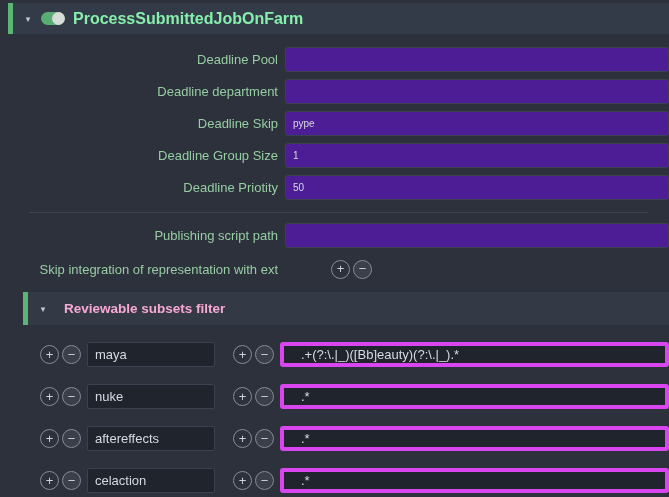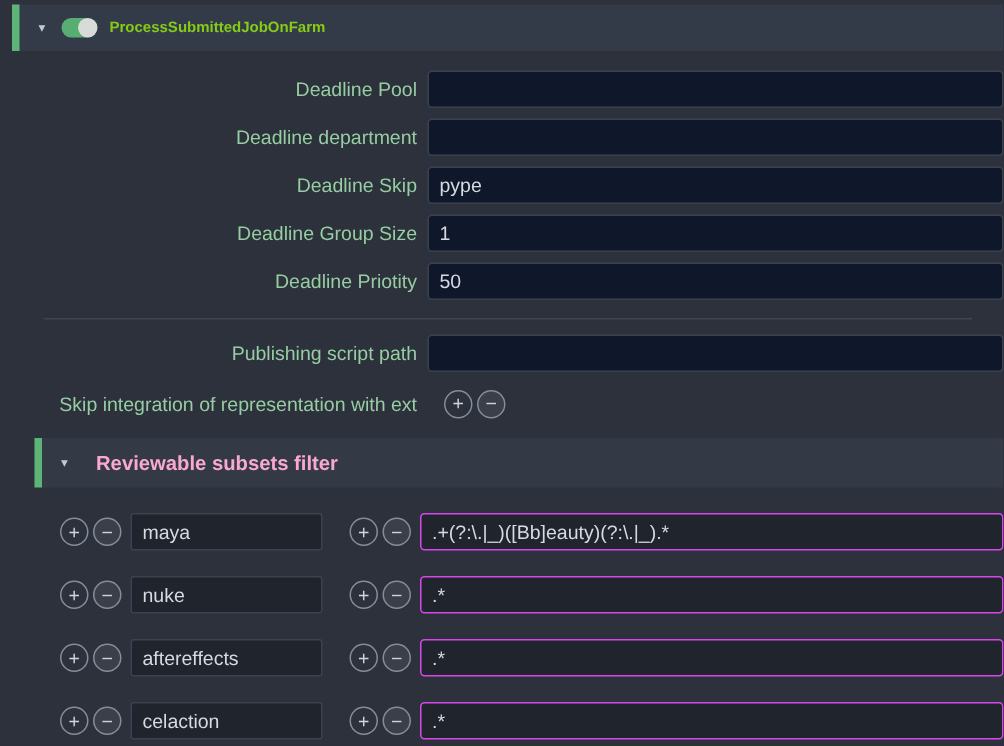--- a/index.html
+++ b/index.html
@@ -38,22 +38,22 @@
     flex: 0 0 auto;
   }
   .toggle .knob {
     position: absolute;
     right: -1px; top: 0;
     width: 13px; height: 13px;
     border-radius: 50%;
     background: #d8dcd9;
   }
   .plugin-title {
-    color: #84cc16;
-    font-size: 10px;
+    color: #86efac;
+    font-size: 16px;
     font-weight: bold;
   }
 
   
   .form { margin-top: 13px; }
   .field-row {
     display: flex;
     align-items: center;
     margin-bottom: 7px;
     height: 25px;
@@ -63,25 +63,25 @@
     flex: 0 0 auto;
     text-align: right;
     color: #97cda3;
     font-size: 13px;
     padding-right: 0;
   }
   .text-input {
     flex: 1 1 auto;
     height: 25px;
     margin-left: 7px;
-    background: #0f172a;
+    background: #4c1d95;
     border: 1px solid #3b424f;
     border-radius: 3px;
     color: #d6dae2;
-    font-size: 13px;
+    font-size: 10px;
     font-family: "Liberation Sans", "DejaVu Sans", sans-serif;
     padding: 0 7px;
     outline: none;
   }
 
   .divider {
     border: none;
     border-top: 1px solid #3e4450;
     margin: 12px 21px 10px 29px;
   }
@@ -101,20 +101,21 @@
     flex: 0 0 auto;
     font-family: "Liberation Sans", "DejaVu Sans", sans-serif;
   }
   .circle-btn.minus { background: rgba(255,255,255,0.07); }
 
   .skip-row {
     display: flex;
     align-items: center;
     height: 24px;
     margin-top: 9px;
+    gap: 35px;
   }
   .skip-row .btn-group {
     display: flex;
     gap: 3px;
     margin-left: 18px;
   }
 
   
   .section-header {
     margin: 11px 0 0 23px;
@@ -156,26 +157,26 @@
     padding: 0 7px;
     outline: none;
   }
   .filter-row .second-group { margin-left: 18px; }
   .pattern-input {
     flex: 1 1 auto;
     height: 25px;
     margin-left: 6px;
     margin-right: 0;
     background: #20242d;
-    border: 1px solid #d946ef;
+    border: 4px solid #d946ef;
     border-radius: 3px;
     color: #d6dae2;
     font-size: 13px;
     font-family: "Liberation Sans", "DejaVu Sans", sans-serif;
-    padding: 0 7px;
+    padding: 0 17px;
     outline: none;
   }
 </style>
 </head>
 <body>
 
 <div class="plugin-header">
   <span class="caret">▾</span>
   <span class="toggle">
     <span class="knob"></span>

